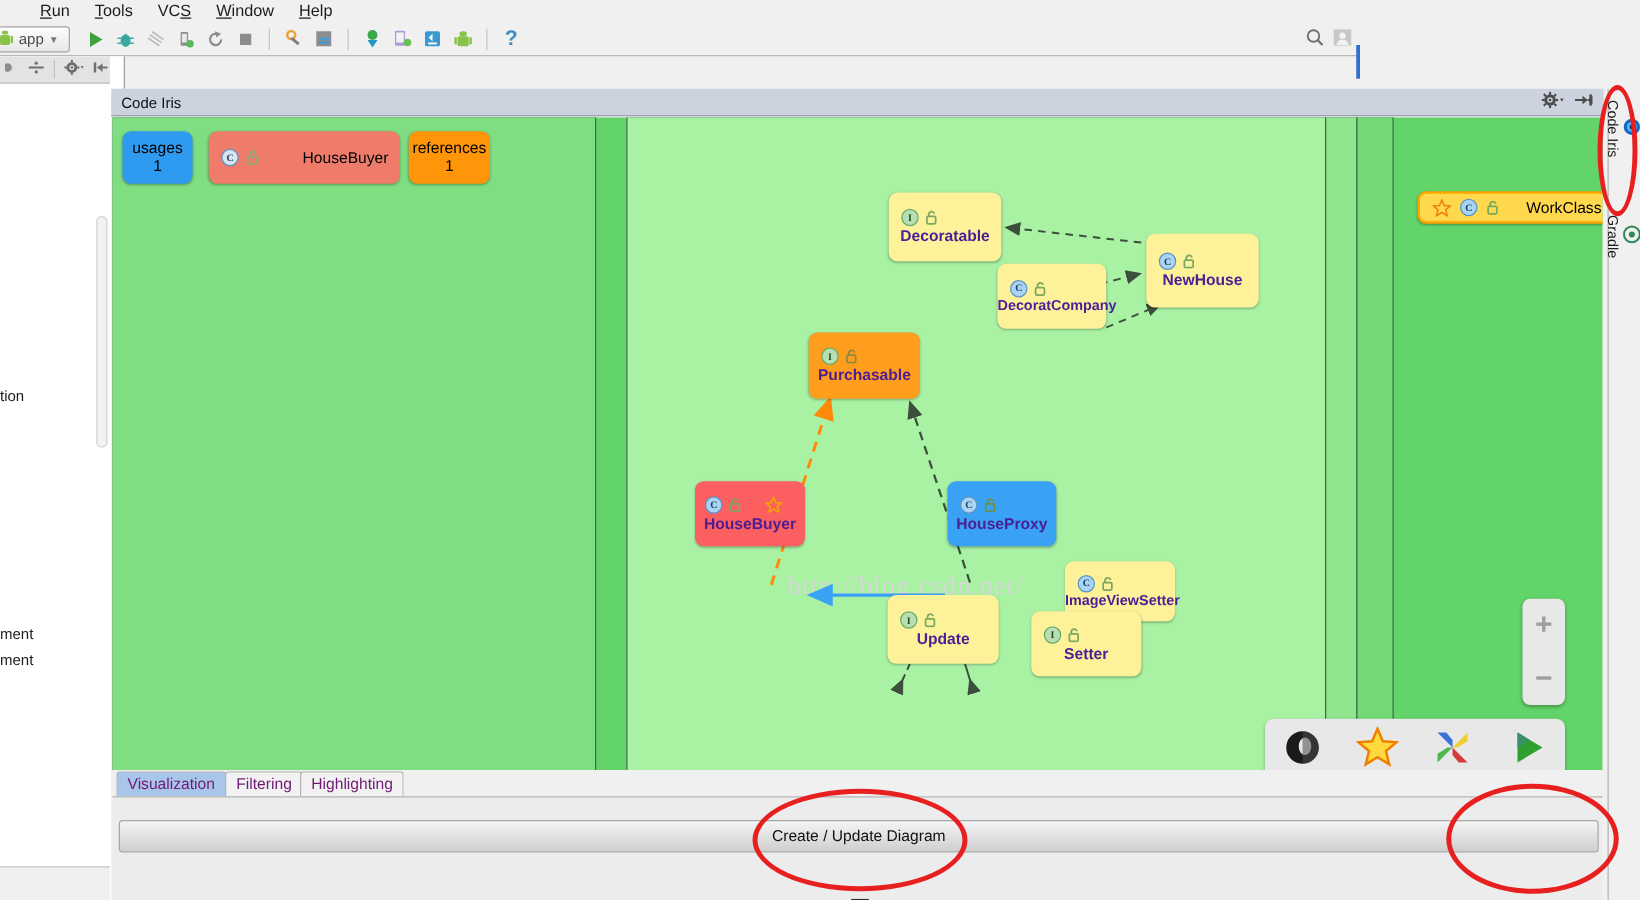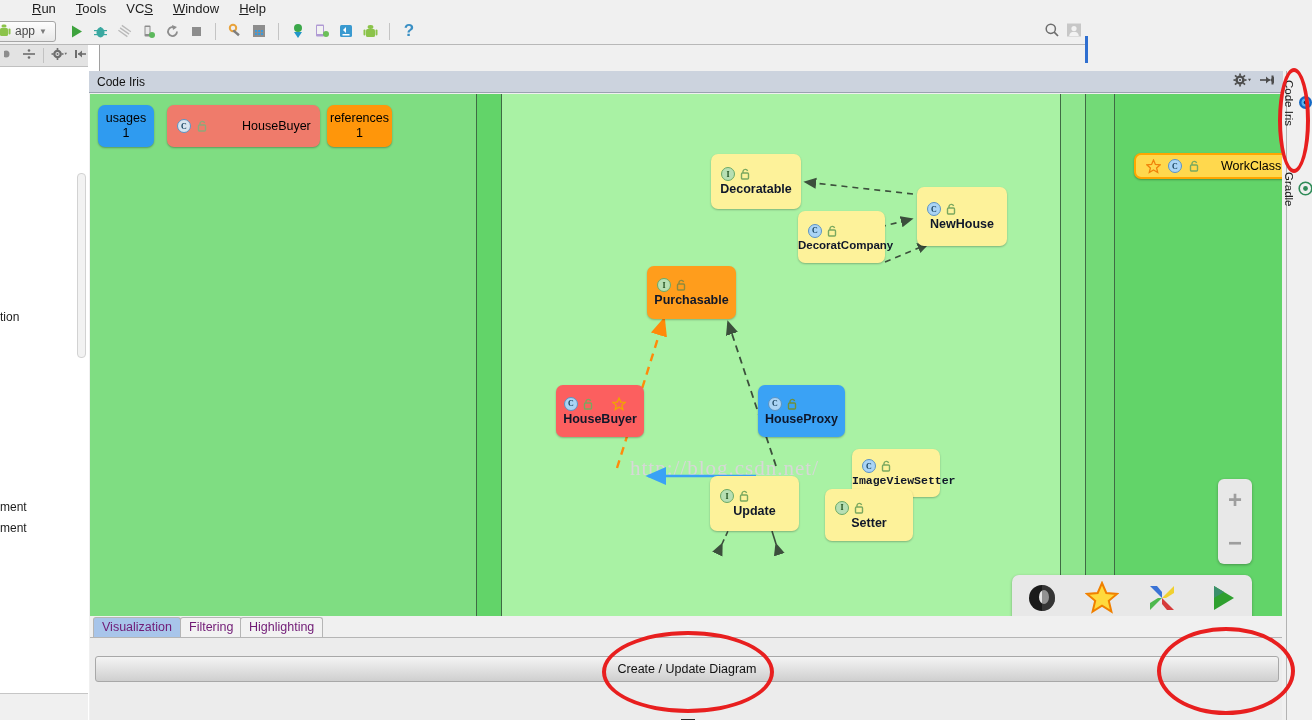--- a/index.html
+++ b/index.html
@@ -83,21 +83,21 @@
   .pkg { position:absolute; border:1px solid #3f6b44; }
 
   
   .node {
     position:absolute; border-radius:7px;
     display:flex; flex-direction:column; justify-content:center;
     box-shadow:0 1px 2px rgba(0,0,0,.25);
   }
   .node .icons { display:flex; align-items:center; gap:5px; padding-left:10px; height:14px; }
   .node .nlabel {
-    text-align:center; font-weight:bold; font-size:12.5px; color:#0f172a;
+    text-align:center; font-weight:bold; font-size:12.5px; color:#4c1d95;
     margin-top:1px; white-space:nowrap;
   }
   .cbadge {
     width:14px;height:14px;border-radius:50%;
     display:flex;align-items:center;justify-content:center;
     font-size:8px; font-weight:bold; font-family:"Liberation Serif",serif;
   }
   .cbadge.c { background:#aad4f5; border:1px solid #5b93c4; color:#17425f; }
   .cbadge.i { background:#b7dfb3; border:1px solid #6aa967; color:#1f4d1d; }
 
@@ -495,21 +495,21 @@
       </div>
 
       <div class="node" style="left:762px;top:355px;width:88px;height:48px;background:#fdf29a;">
         <div class="icons">
           <span class="cbadge c">C</span>
           <svg width="11" height="12" viewBox="0 0 11 12">
             <path d="M3 5V3.2A2.4 2.4 0 0 1 7.6 3" stroke="#7aa85f" stroke-width="1.4" fill="none"></path>
             <rect x="1.5" y="5" width="7" height="6" rx="1" fill="none" stroke="#7aa85f" stroke-width="1.4"></rect>
           </svg>
         </div>
-        <div class="nlabel" style="font-size:11.5px;font-family:Liberation Mono, monospace;">ImageViewSetter</div>
+        <div class="nlabel" style="font-size:11.5px;">ImageViewSetter</div>
       </div>
 
       <div class="node" style="left:620px;top:382px;width:89px;height:55px;background:#fdf29a;">
         <div class="icons">
           <span class="cbadge i">I</span>
           <svg width="11" height="12" viewBox="0 0 11 12">
             <path d="M3 5V3.2A2.4 2.4 0 0 1 7.6 3" stroke="#7aa85f" stroke-width="1.4" fill="none"></path>
             <rect x="1.5" y="5" width="7" height="6" rx="1" fill="none" stroke="#7aa85f" stroke-width="1.4"></rect>
           </svg>
         </div>

